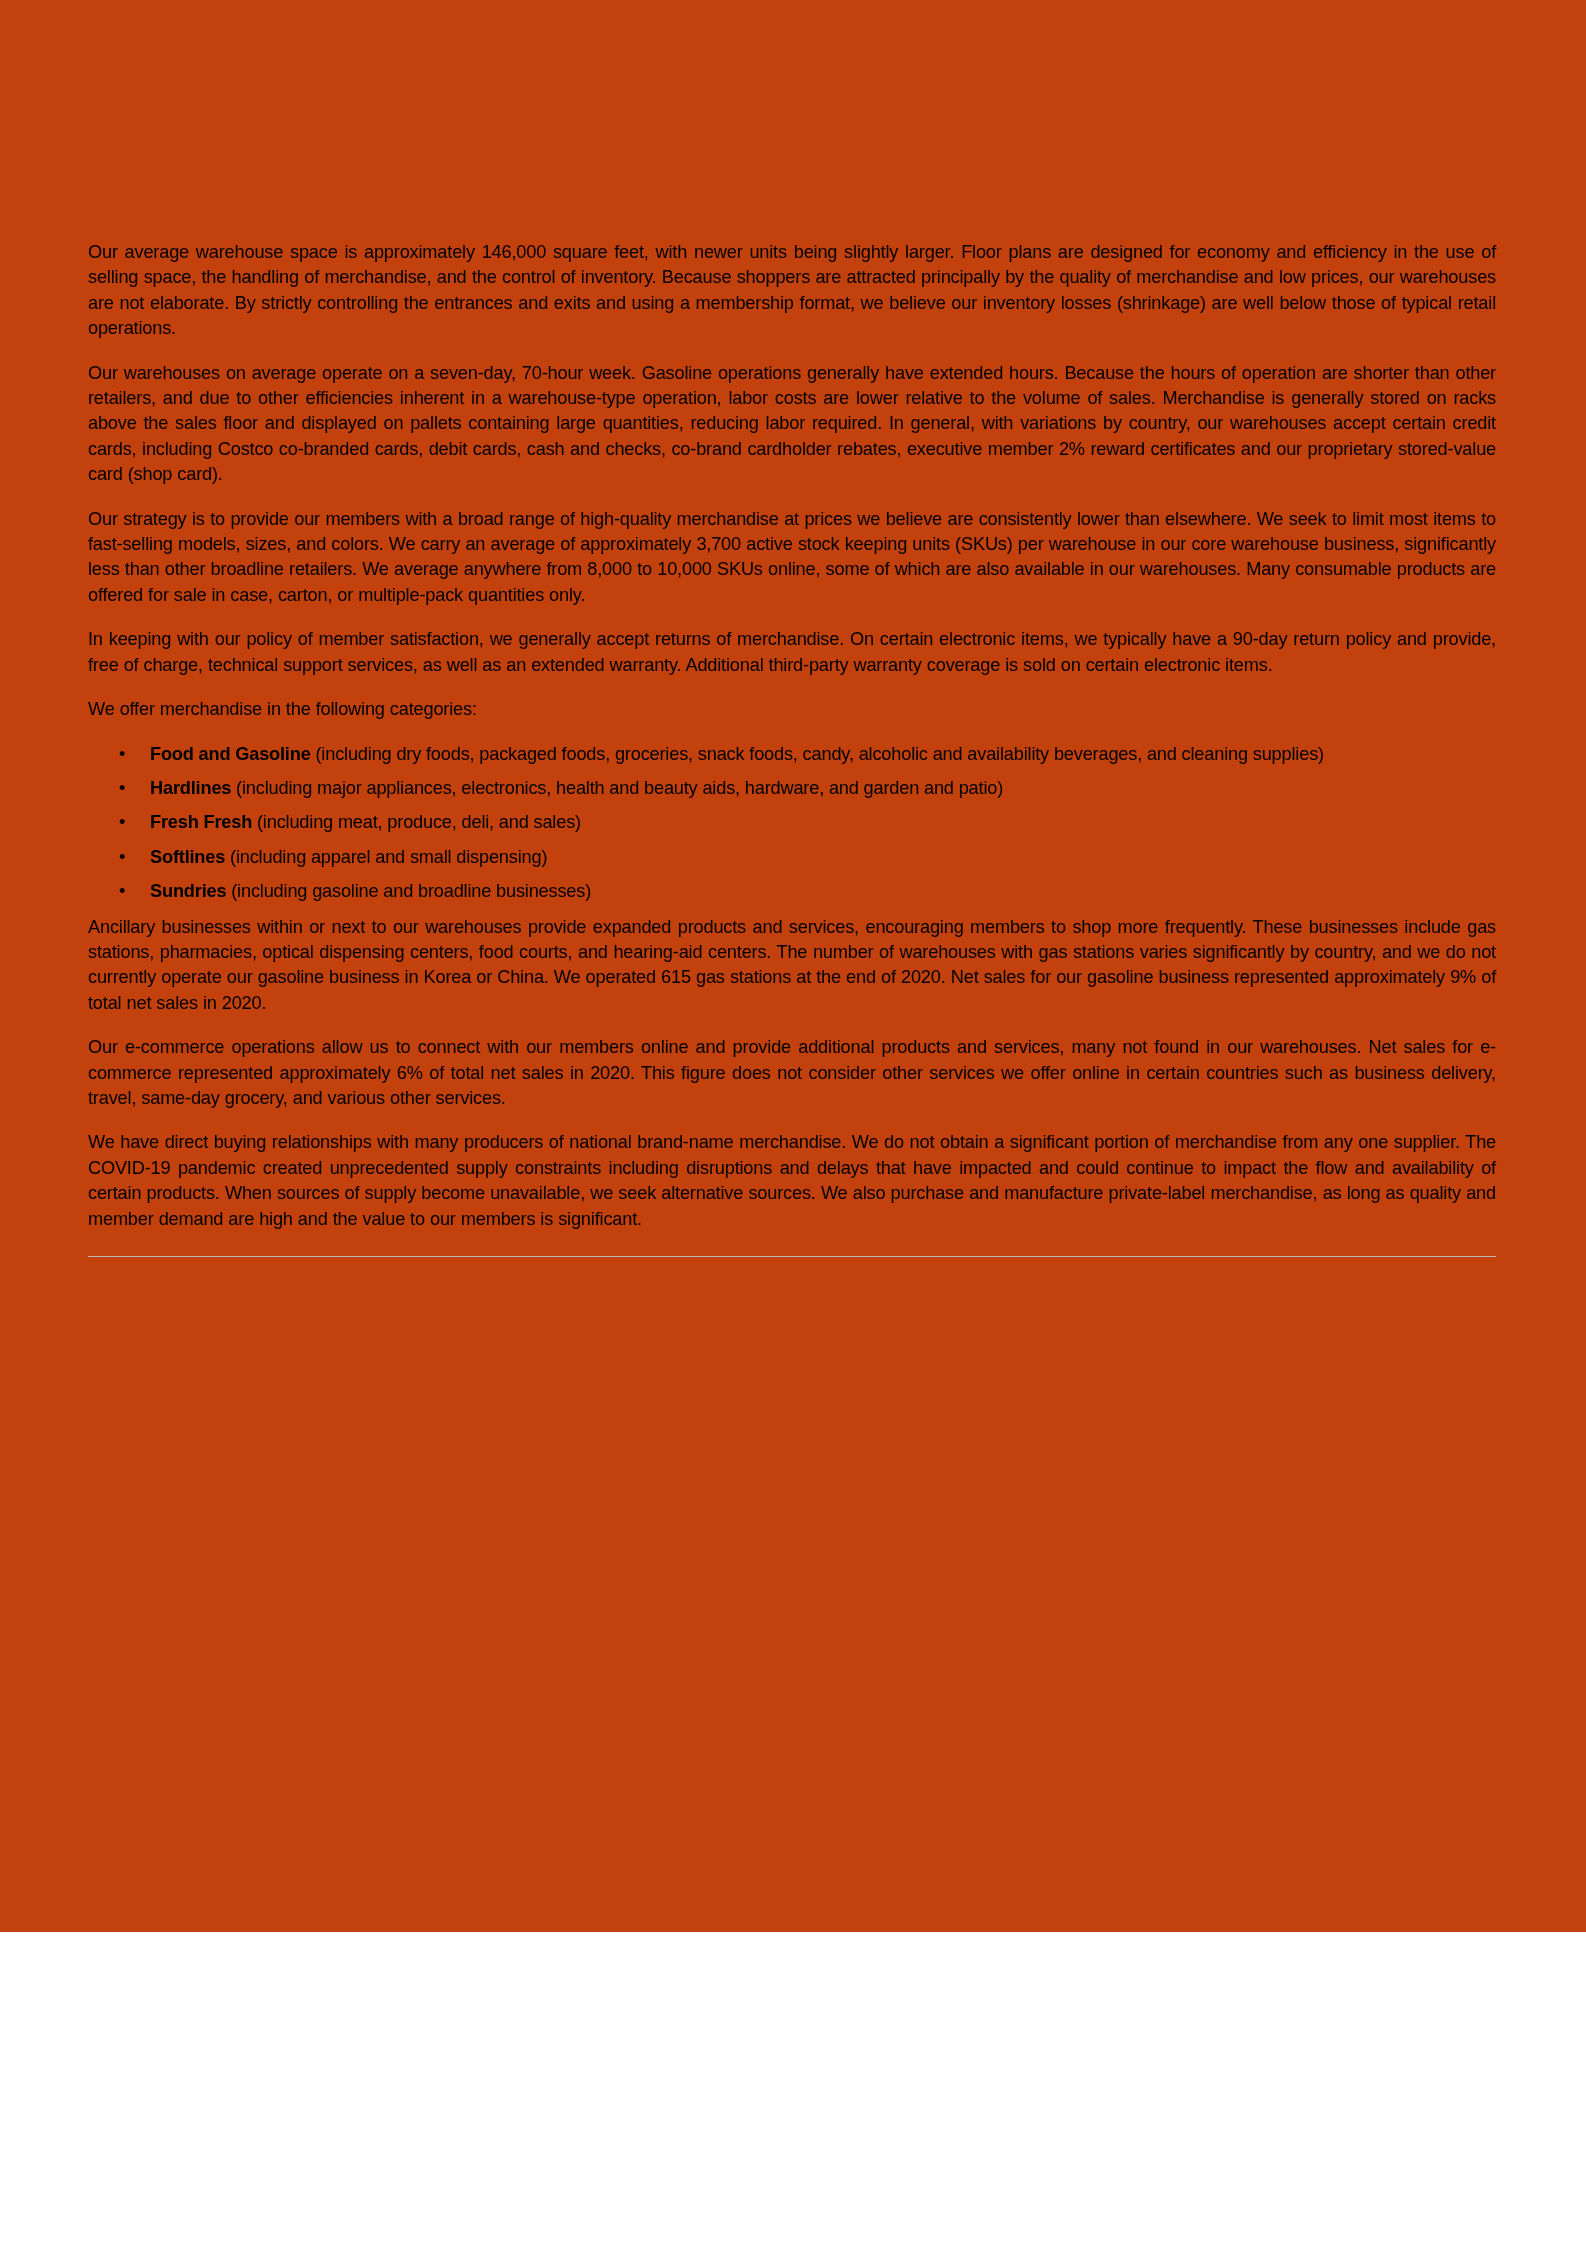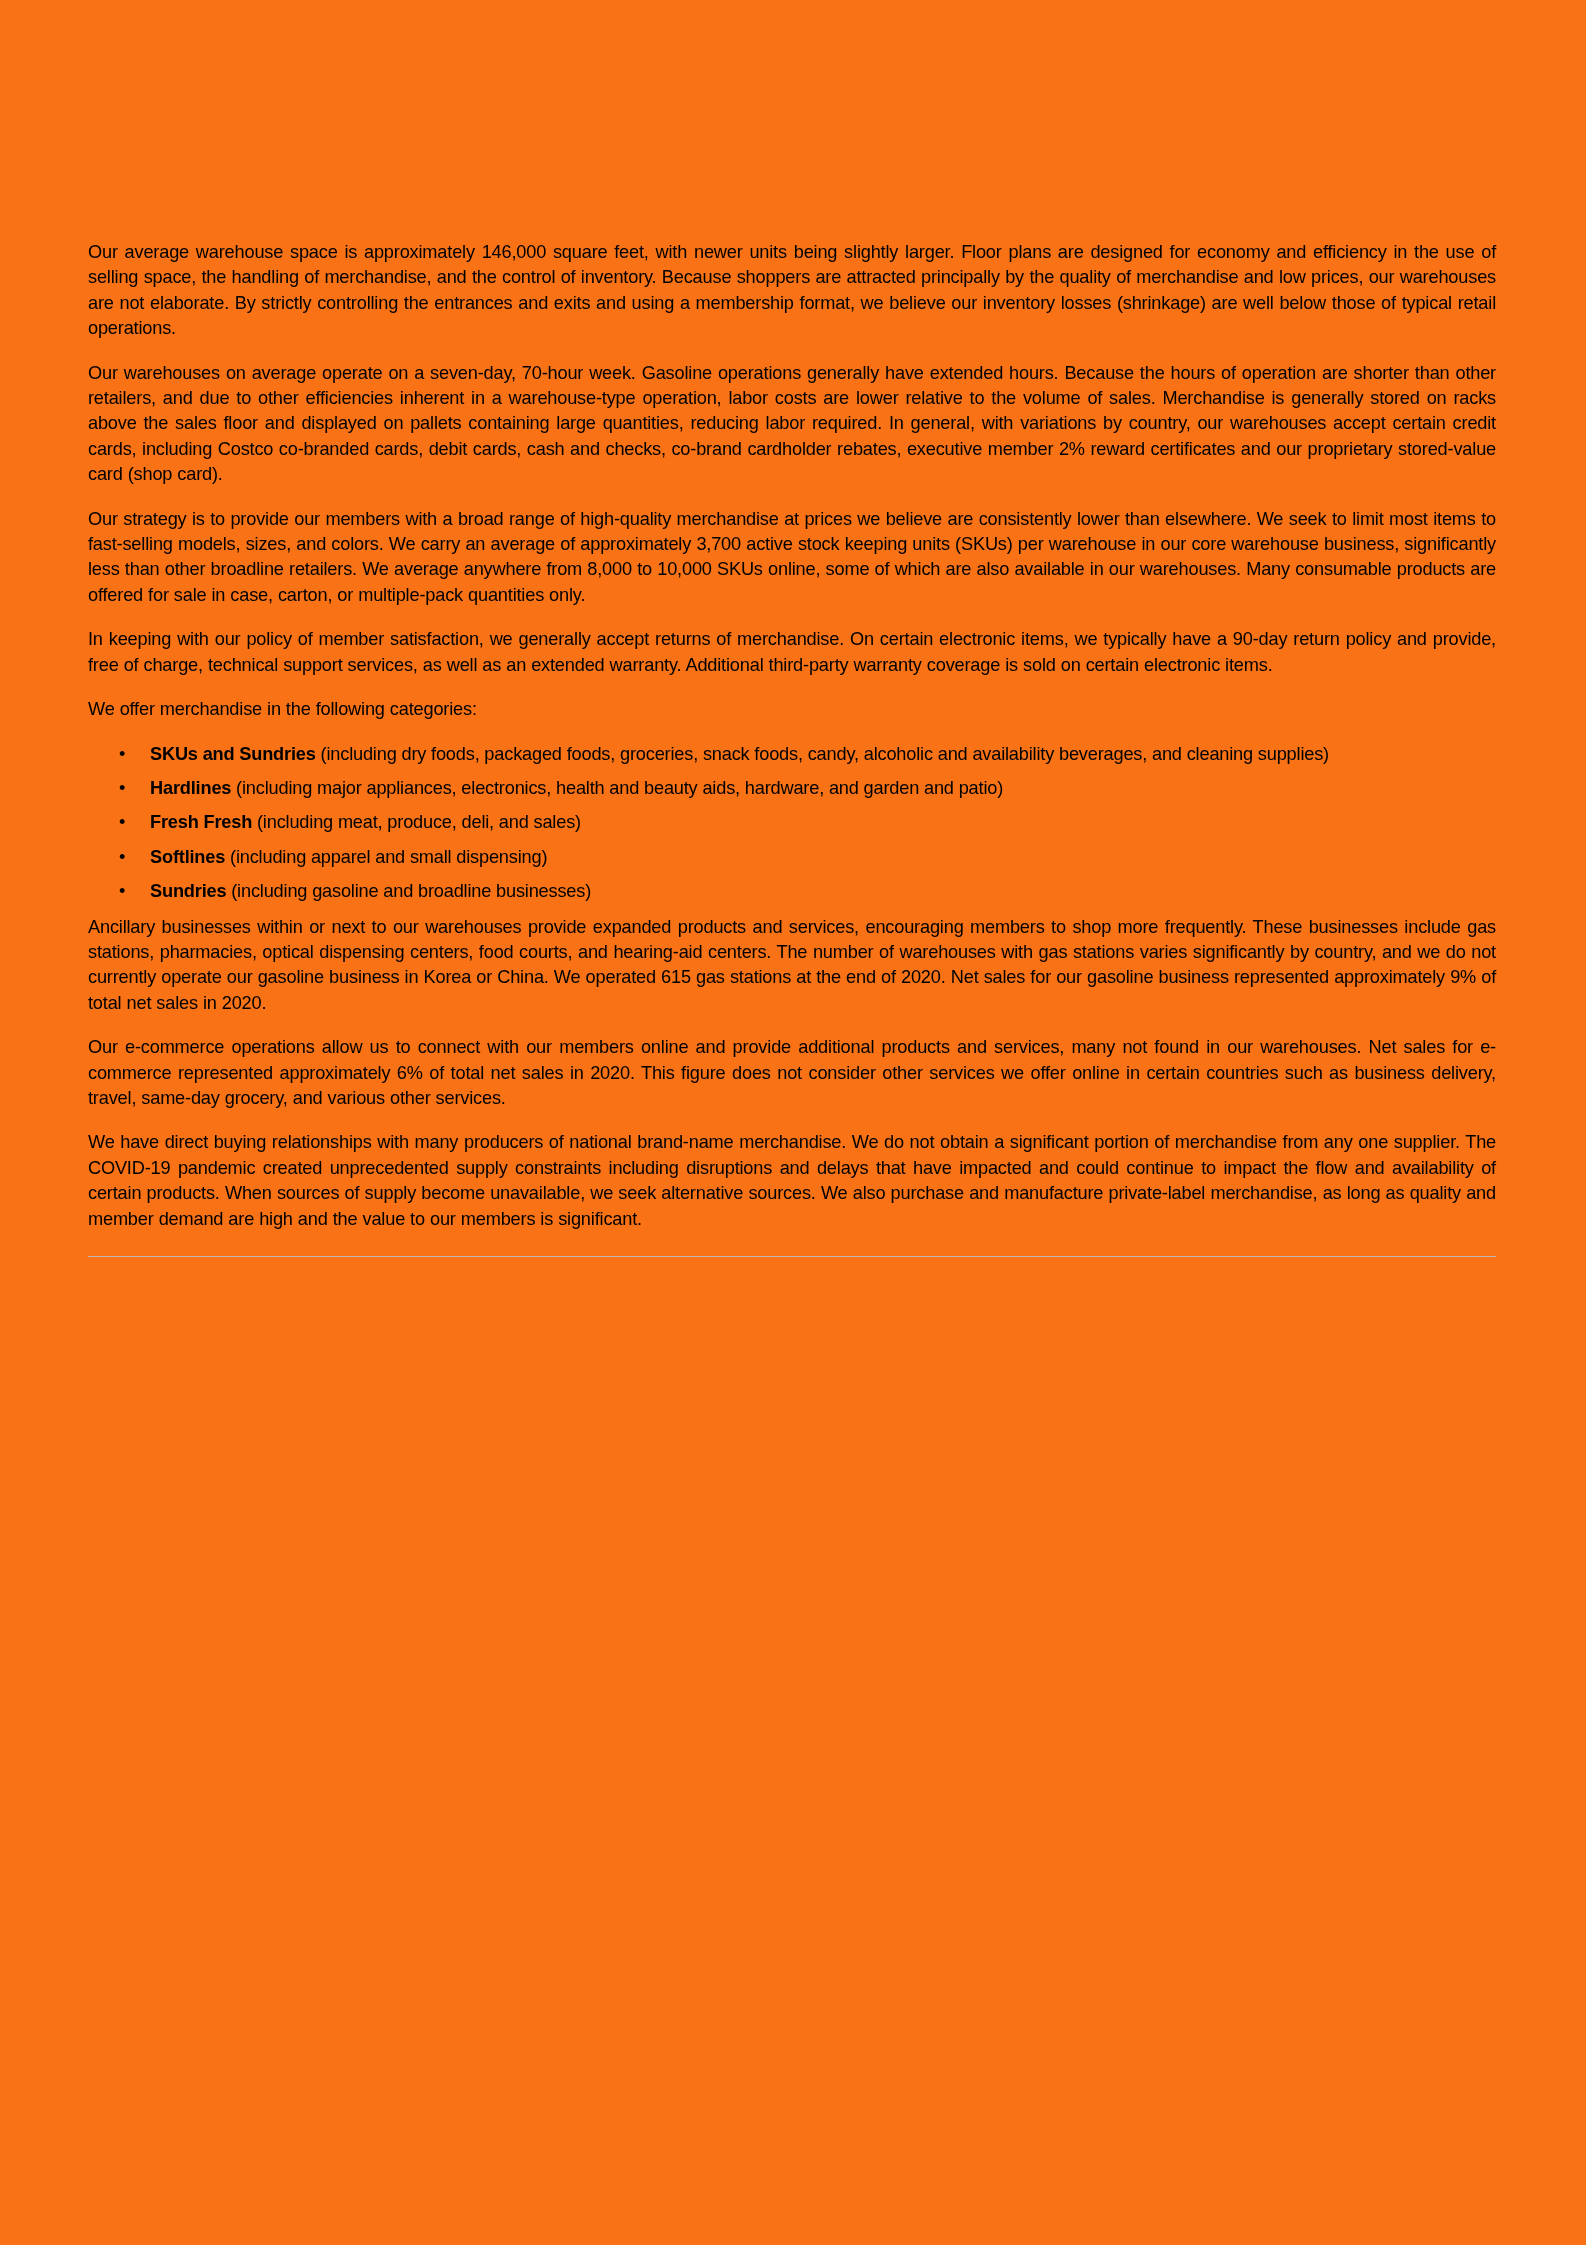--- a/index.html
+++ b/index.html
@@ -10,22 +10,22 @@
   body {
     width: 1586px;
     height: 2245px;
     font-family: "Liberation Sans", sans-serif;
     color: #000000;
     -webkit-font-smoothing: antialiased;
   }
   #page {
     position: relative;
     width: 1586px;
-    height: 2245px;
-    background: #f97316;
+    height: 1932px;
+    background: #c2410c;
     box-sizing: border-box;
   }
   #content {
     position: absolute;
     left: 88px;
     top: 240px;
     width: 1408px;
   }
   p.para {
     margin: 0 0 19px 0;
@@ -84,21 +84,21 @@
     <p class="para">Our warehouses on average operate on a seven-day, 70-hour week. Gasoline operations generally have extended hours. Because the hours of operation are shorter than other retailers, and due to other efficiencies inherent in a warehouse-type operation, labor costs are lower relative to the volume of sales. Merchandise is generally stored on racks above the sales floor and displayed on pallets containing large quantities, reducing labor required. In general, with variations by country, our warehouses accept certain credit cards, including Costco co-branded cards, debit cards, cash and checks, co-brand cardholder rebates, executive member 2% reward certificates and our proprietary stored-value card (shop card).</p>
 
     <p class="para">Our strategy is to provide our members with a broad range of high-quality merchandise at prices we believe are consistently lower than elsewhere. We seek to limit most items to fast-selling models, sizes, and colors. We carry an average of approximately 3,700 active stock keeping units (SKUs) per warehouse in our core warehouse business, significantly less than other broadline retailers. We average anywhere from 8,000 to 10,000 SKUs online, some of which are also available in our warehouses. Many consumable products are offered for sale in case, carton, or multiple-pack quantities only.</p>
 
     <p class="para">In keeping with our policy of member satisfaction, we generally accept returns of merchandise. On certain electronic items, we typically have a 90-day return policy and provide, free of charge, technical support services, as well as an extended warranty. Additional third-party warranty coverage is sold on certain electronic items.</p>
 
     <p class="para lead-in">We offer merchandise in the following categories:</p>
 
     <ul class="cat-list">
       <li>
-        <span class="bullet">•</span><span class="cat-name">SKUs and Sundries</span><span class="cat-desc"> (including dry foods, packaged foods, groceries, snack foods, candy, alcoholic and availability beverages, and cleaning supplies)</span>
+        <span class="bullet">•</span><span class="cat-name">Food and Gasoline</span><span class="cat-desc"> (including dry foods, packaged foods, groceries, snack foods, candy, alcoholic and availability beverages, and cleaning supplies)</span>
       </li>
       <li>
         <span class="bullet">•</span><span class="cat-name">Hardlines</span><span class="cat-desc"> (including major appliances, electronics, health and beauty aids, hardware, and garden and patio)</span>
       </li>
       <li>
         <span class="bullet">•</span><span class="cat-name">Fresh Fresh</span><span class="cat-desc"> (including meat, produce, deli, and sales)</span>
       </li>
       <li>
         <span class="bullet">•</span><span class="cat-name">Softlines</span><span class="cat-desc"> (including apparel and small dispensing)</span>
       </li>

